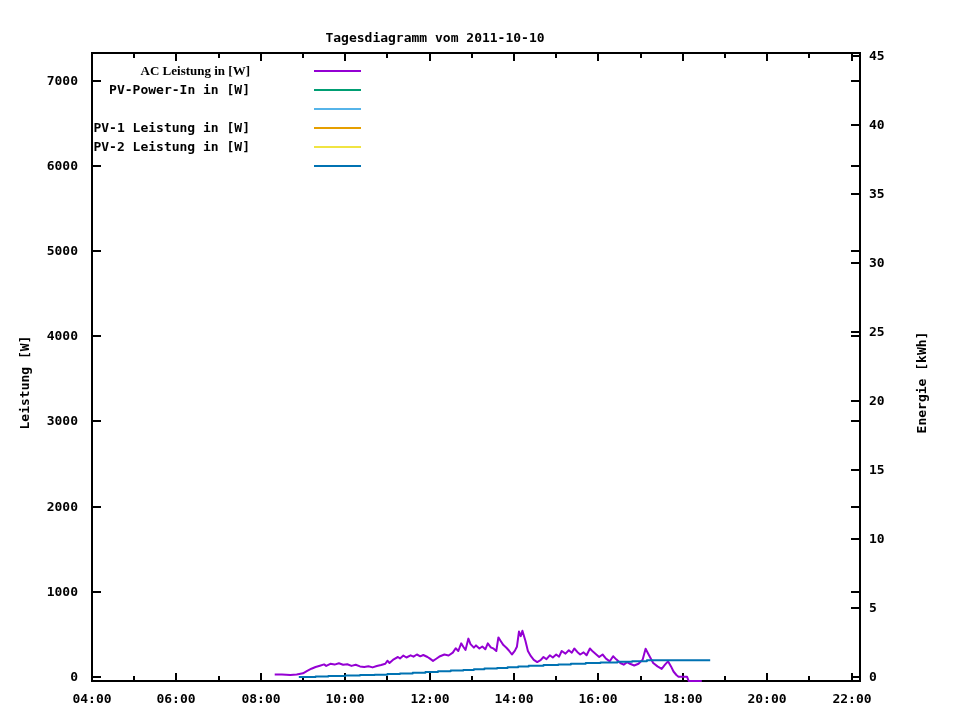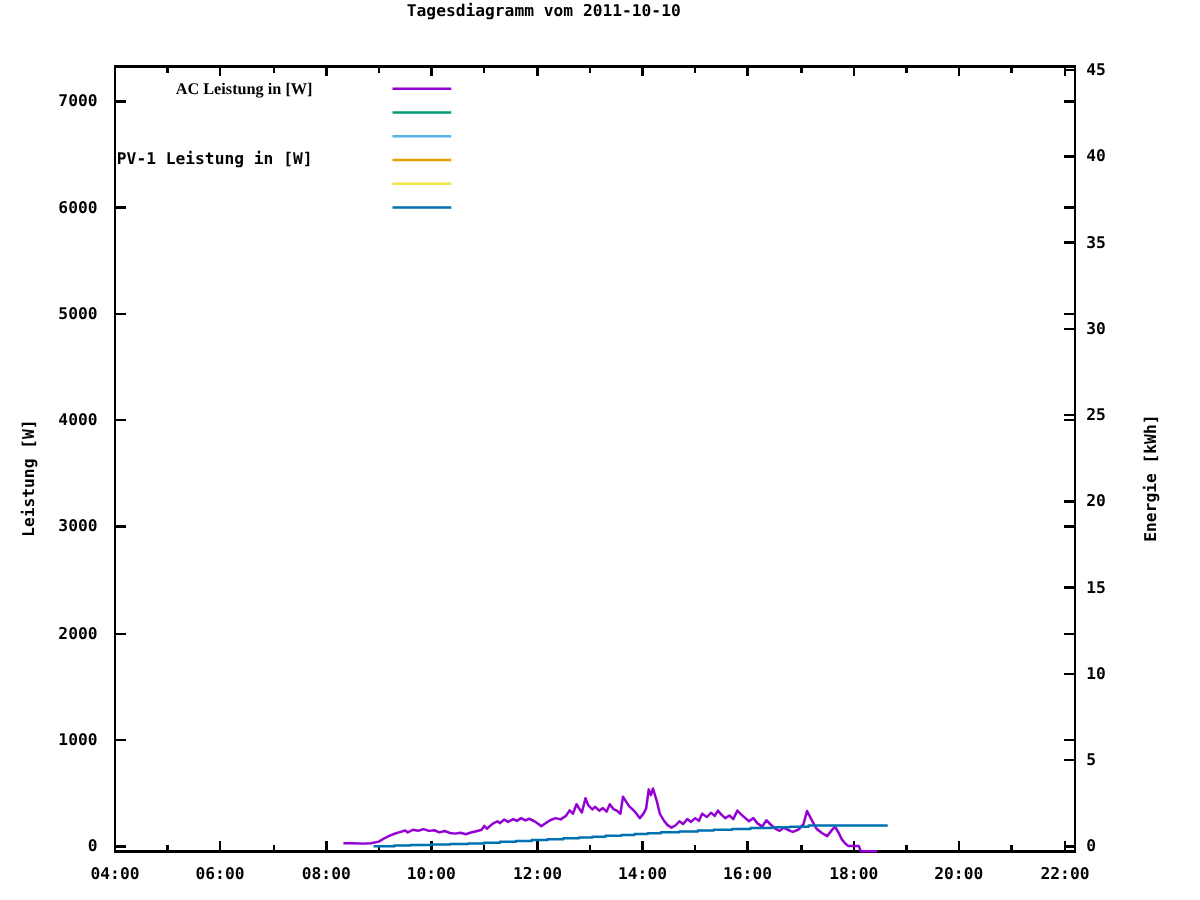--- a/index.html
+++ b/index.html
@@ -2,21 +2,21 @@
 <html><head>
 <meta charset="utf-8">
 <style>
   html,body { margin:0; padding:0; background:#ffffff; }
   .canvas {
     position:relative; width:960px; height:720px; background:#ffffff;
     font-family:"DejaVu Sans Mono","Liberation Mono",monospace;
     font-weight:bold; color:#000; overflow:hidden;
   }
   .chart-title {
-    position:absolute; top:2px; left:435px; transform:translateX(-50%);
+    position:absolute; top:30px; left:435px; transform:translateX(-50%);
     font-size:13px; white-space:nowrap;
   }
   .ylabel-left {
     position:absolute; left:-40px; top:375px; width:128px; text-align:center;
     transform:rotate(-90deg); font-size:13px; white-space:nowrap;
   }
   .ylabel-right {
     position:absolute; left:857px; top:375px; width:128px; text-align:center;
     transform:rotate(-90deg); font-size:13px; white-space:nowrap;
   }
@@ -136,29 +136,31 @@
       <text x="869" y="60" text-anchor="start">45</text>
       <polyline points="274.7,674.6 281.9,674.6 290.3,674.9 296.7,674.6 303.0,673.3 307.2,670.8 311.4,668.7 315.6,667.0 319.9,665.7 324.1,664.4 326.2,665.9 330.4,663.8 334.6,664.6 338.9,663.3 343.1,664.7 347.3,664.2 351.5,665.9 355.7,664.8 360.0,666.4 364.2,666.9 368.4,666.2 372.6,667.4 376.8,666.0 381.1,665.0 385.3,663.8 387.4,660.7 389.5,663.0 393.7,659.3 397.9,657.0 400.0,658.5 403.4,655.6 406.4,657.5 410.6,655.3 413.5,656.7 416.9,654.5 420.3,656.3 423.3,655.0 427.5,657.0 429.6,658.4 433.0,660.9 435.9,659.0 440.1,656.2 444.4,654.5 448.6,655.5 452.8,652.6 455.7,648.3 458.3,651.0 461.2,643.4 463.3,646.8 465.5,650.0 468.4,638.6 470.5,644.1 473.9,647.6 476.0,645.4 479.4,648.5 482.3,646.5 485.3,649.3 487.8,643.4 490.8,647.3 493.7,648.7 496.3,651.0 498.4,637.4 500.5,640.7 503.4,645.1 506.4,647.8 508.9,650.5 511.9,654.5 514.8,650.9 516.9,646.8 519.0,631.5 520.7,636.1 522.4,630.8 525.4,640.7 527.9,651.0 530.9,656.2 533.8,659.9 537.2,662.1 540.6,660.2 543.5,657.0 546.5,659.2 549.8,655.3 552.8,657.5 556.2,654.5 559.1,656.7 561.7,651.0 565.5,653.6 568.8,650.2 571.8,652.7 574.3,648.5 577.3,651.9 580.2,654.5 583.6,652.4 586.6,655.3 589.9,648.5 592.9,651.6 596.3,654.5 599.2,657.0 602.6,654.5 606.0,658.7 609.8,661.3 613.1,656.2 616.5,659.6 620.3,663.0 623.7,664.7 627.1,662.1 630.0,663.8 634.2,665.5 638.5,663.8 642.7,659.6 645.6,648.8 649.0,655.3 653.2,663.0 657.5,666.4 661.7,668.9 665.0,664.7 668.0,661.3 671.0,666.4 673.5,671.5 676.4,675.0 678.5,676.7 687.0,676.7 688.7,681.0 701.8,681.0" fill="none" stroke="#9400d3" stroke-width="2" stroke-linejoin="round"></polyline>
       <path d="M298.8 676.9H315.6V676.4H328.3V676.0H345.2V675.5H360.0V675.1H374.7V674.7H387.4V674.1H400.0V673.4H412.7V672.7H425.4V672.0H438.0V671.3H450.7V670.6H463.3V670.0H473.9V669.3H484.4V668.6H497.1V667.9H507.6V667.2H518.2V666.5H528.7V665.8H543.5V665.1H558.3V664.4H570.9V663.7H585.7V663.1H600.5V662.4H617.4V661.7H632.1V661.3H646.9V660.3H710.2V660.3" fill="none" stroke="#0072b2" stroke-width="2" stroke-linejoin="round"></path>
     </svg>
   <div id="legend">
       <div class="legend-row" style="top: 63px; font-family: Liberation Serif, serif;">
         <div class="legend-label">AC Leistung in [W]</div>
         <div class="legend-line" style="background: rgb(148, 0, 211);"></div>
       </div>
       <div class="legend-row" style="top: 82px;">
+        <div class="legend-label">PV-Power-In in [W]</div>
         <div class="legend-line" style="background: rgb(0, 158, 115);"></div>
       </div>
       <div class="legend-row" style="top: 101px;">
         <div class="legend-line" style="background: rgb(86, 180, 233);"></div>
       </div>
       <div class="legend-row" style="top: 120px; padding-left: 36px;">
         <div class="legend-label">PV-1 Leistung in [W]</div>
         <div class="legend-line" style="background: rgb(230, 159, 0);"></div>
       </div>
       <div class="legend-row" style="top: 139px;">
+        <div class="legend-label">PV-2 Leistung in [W]</div>
         <div class="legend-line" style="background: rgb(240, 228, 66);"></div>
       </div>
       <div class="legend-row" style="top: 158px;">
         <div class="legend-line" style="background: rgb(0, 114, 178);"></div>
       </div>
     </div>
 </div>
 
 </body></html>

